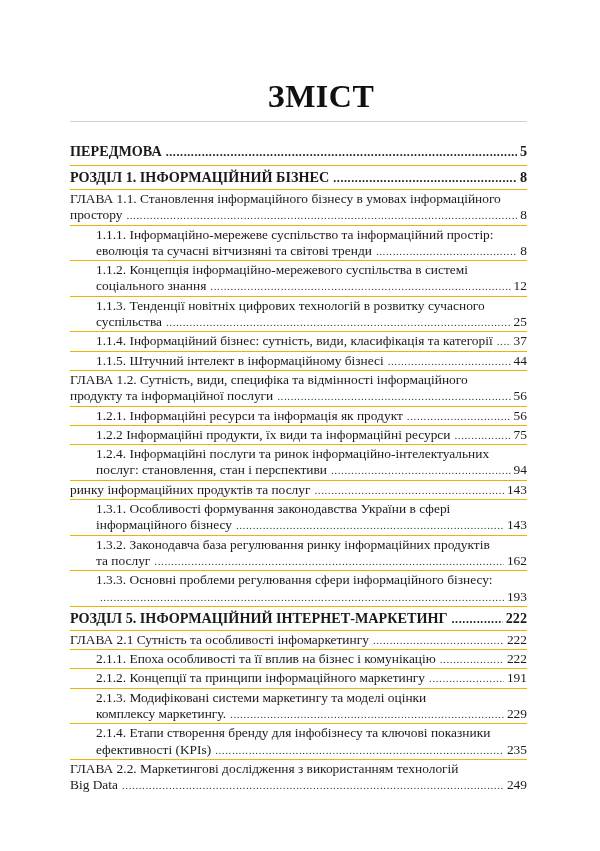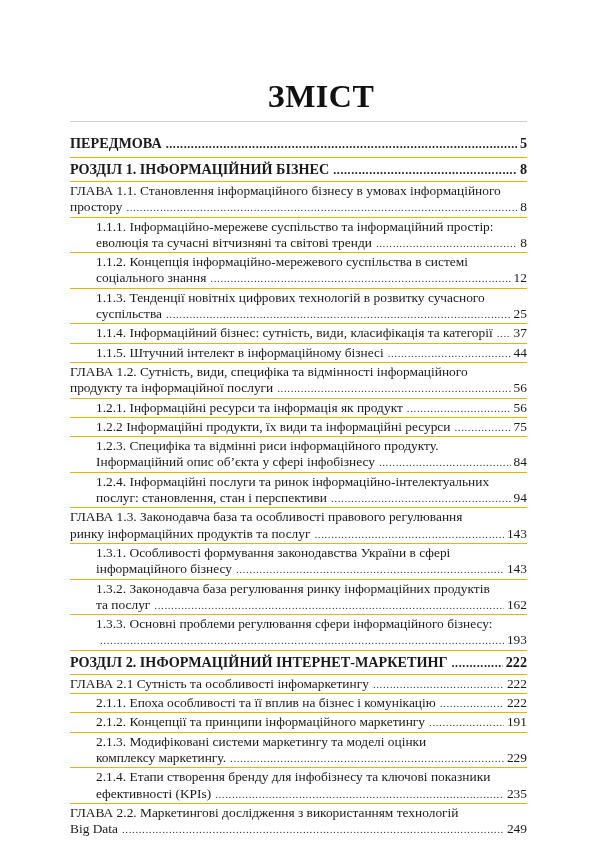--- a/index.html
+++ b/index.html
@@ -43,21 +43,21 @@
     .entry:first-child {
       border-top: 1px solid #d0d0d0;
     }
     .entry.section {
       font-weight: bold;
       font-size: 14.2px;
       line-height: 19px;
       padding: 2px 0 1px 0;
     }
     .entry.section.first {
-      padding-top: 12px;
+      padding-top: 20px;
       padding-bottom: 3px;
     }
     .entry.sub {
       padding-left: 26px;
     }
     .line {
       display: block;
       white-space: nowrap;
     }
     .line.last {
@@ -171,37 +171,28 @@
       </span>
     </div>
     <div class="entry sub">
       <span class="line last">
         <span class="txt">1.2.2 Інформаційні продукти, їх види та інформаційні ресурси</span>
         <span class="dots"></span>
         <span class="pg">75</span>
       </span>
     </div>
     <div class="entry sub">
-      <span class="line">1.2.3. Специфіка та відмінні риси інформаційного продукту.</span>
-      <span class="line last">
-        <span class="txt">Інформаційний опис об’єкта у сфері інфобізнесу</span>
-        <span class="dots"></span>
-        <span class="pg">84</span>
-      </span>
-    </div>
-    <div class="entry sub">
       <span class="line">1.2.4. Інформаційні послуги та ринок інформаційно-інтелектуальних</span>
       <span class="line last">
         <span class="txt">послуг: становлення, стан і перспективи</span>
         <span class="dots"></span>
         <span class="pg">94</span>
       </span>
     </div>
     <div class="entry">
-      <span class="line">ГЛАВА 1.3. Законодавча база та особливості правового регулювання</span>
       <span class="line last">
         <span class="txt">ринку інформаційних продуктів та послуг</span>
         <span class="dots"></span>
         <span class="pg">143</span>
       </span>
     </div>
     <div class="entry sub">
       <span class="line">1.3.1. Особливості формування законодавства України в сфері</span>
       <span class="line last">
         <span class="txt">інформаційного бізнесу</span>
@@ -219,21 +210,21 @@
     </div>
     <div class="entry sub">
       <span class="line">1.3.3. Основні проблеми регулювання сфери інформаційного бізнесу:</span>
       <span class="line last">
         <span class="dots"></span>
         <span class="pg">193</span>
       </span>
     </div>
     <div class="entry section">
       <span class="line last">
-        <span class="txt">РОЗДІЛ 2. ІНФОРМАЦІЙНИЙ ІНТЕРНЕТ-МАРКЕТИНГ</span>
+        <span class="txt">РОЗДІЛ 5. ІНФОРМАЦІЙНИЙ ІНТЕРНЕТ-МАРКЕТИНГ</span>
         <span class="dots"></span>
         <span class="pg">222</span>
       </span>
     </div>
     <div class="entry">
       <span class="line last">
         <span class="txt">ГЛАВА 2.1 Сутність та особливості інфомаркетингу</span>
         <span class="dots"></span>
         <span class="pg">222</span>
       </span>

